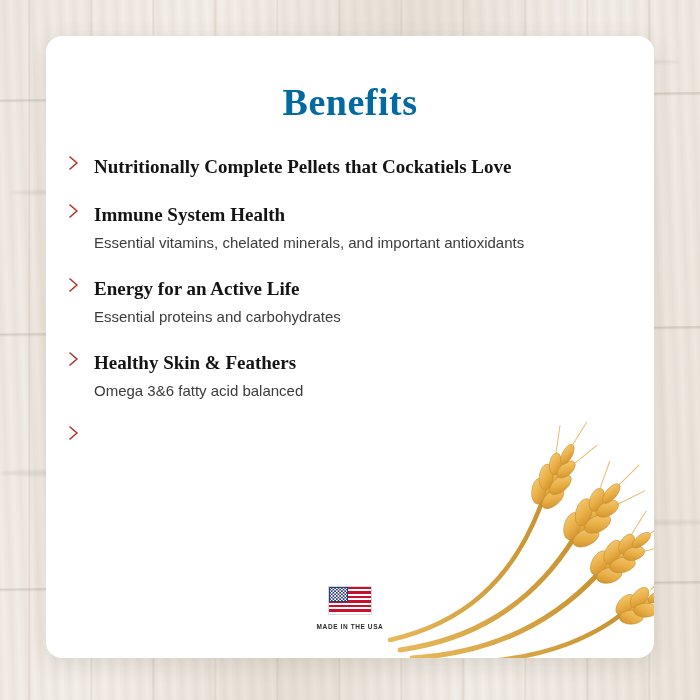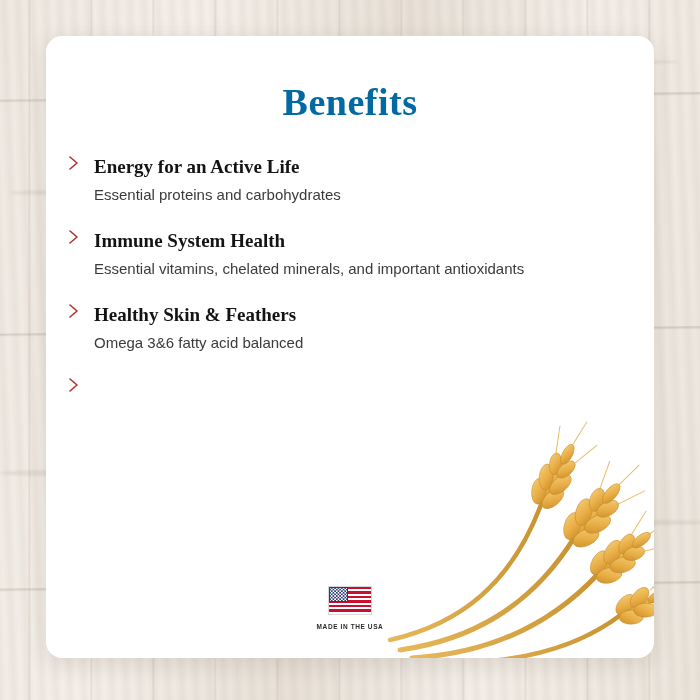--- a/index.html
+++ b/index.html
@@ -189,39 +189,47 @@
   <div class="wood-grain" style="left:520px; top:60px; width:160px; height:4px;"></div>
   <div class="wood-grain" style="left:0px; top:470px; width:90px; height:6px;"></div>
   <div class="wood-grain" style="left:600px; top:520px; width:110px; height:5px;"></div>
 
   <div class="card">
 
     <h1 class="card-title">Benefits</h1>
 
     <div class="benefits">
 
+      <div class="benefit">
+        <span class="chev">
+          <svg viewBox="0 0 12 14" width="12" height="14">
+              <path d="M2 1 L9 7 L2 13" fill="none" stroke="currentColor" stroke-width="1.6" stroke-linecap="round" stroke-linejoin="round"></path>
+            </svg>
+        </span>
+        <div class="b-head">Nutritionally Complete Pellets that Cockatiels Love</div>
+      </div>
+
+      <div class="benefit">
+        <span class="chev">
+          <svg viewBox="0 0 12 14" width="12" height="14">
+              <path d="M2 1 L9 7 L2 13" fill="none" stroke="currentColor" stroke-width="1.6" stroke-linecap="round" stroke-linejoin="round"></path>
+            </svg>
+        </span>
+        <div class="b-head">Immune System Health</div>
+        <div class="b-sub">Essential vitamins, chelated minerals, and important antioxidants</div>
+      </div>
 
       <div class="benefit">
         <span class="chev">
           <svg viewBox="0 0 12 14" width="12" height="14">
               <path d="M2 1 L9 7 L2 13" fill="none" stroke="currentColor" stroke-width="1.6" stroke-linecap="round" stroke-linejoin="round"></path>
             </svg>
         </span>
         <div class="b-head">Energy for an Active Life</div>
         <div class="b-sub">Essential proteins and carbohydrates</div>
-      </div>
-
-      <div class="benefit">
-        <span class="chev">
-          <svg viewBox="0 0 12 14" width="12" height="14">
-              <path d="M2 1 L9 7 L2 13" fill="none" stroke="currentColor" stroke-width="1.6" stroke-linecap="round" stroke-linejoin="round"></path>
-            </svg>
-        </span>
-        <div class="b-head">Immune System Health</div>
-        <div class="b-sub">Essential vitamins, chelated minerals, and important antioxidants</div>
       </div>
 
       <div class="benefit">
         <span class="chev">
           <svg viewBox="0 0 12 14" width="12" height="14">
               <path d="M2 1 L9 7 L2 13" fill="none" stroke="currentColor" stroke-width="1.6" stroke-linecap="round" stroke-linejoin="round"></path>
             </svg>
         </span>
         <div class="b-head">Healthy Skin &amp; Feathers</div>
         <div class="b-sub">Omega 3&amp;6 fatty acid balanced</div>

